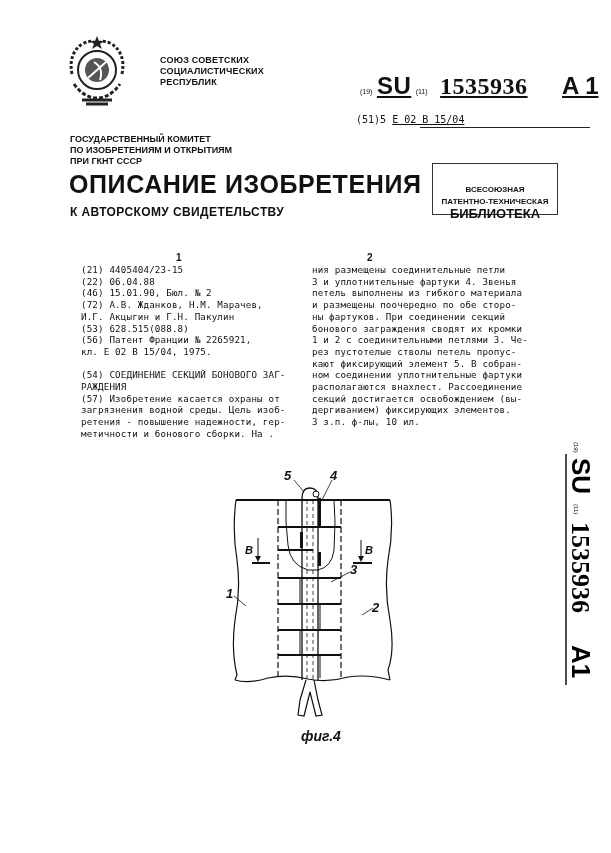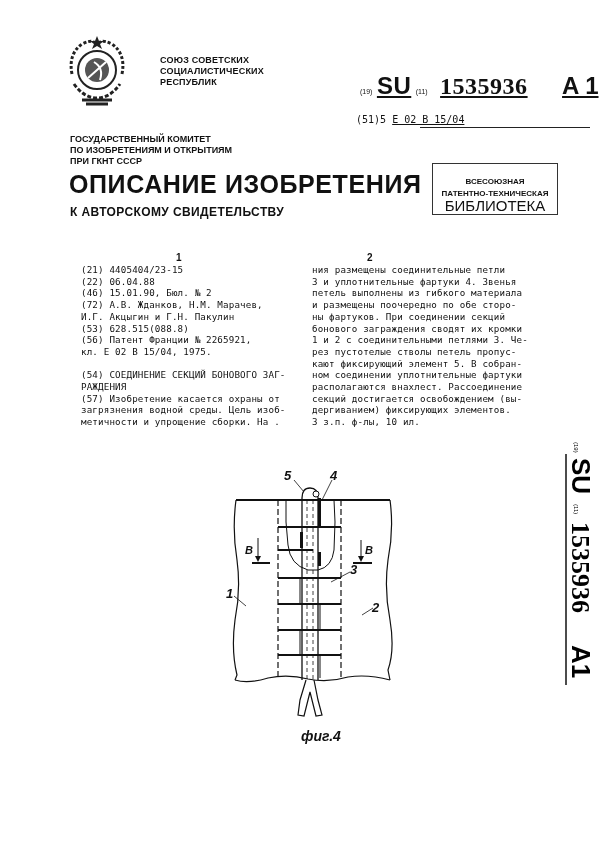--- a/index.html
+++ b/index.html
@@ -81,43 +81,44 @@
 <div id="committee" class="abs sans">
   <div class="committee-line">ГОСУДАРСТВЕННЫЙ КОМИТЕТ</div>
   <div class="committee-line">ПО ИЗОБРЕТЕНИЯМ И ОТКРЫТИЯМ</div>
   <div class="committee-line">ПРИ ГКНТ СССР</div>
 </div>
 
 <div id="doc-title" class="abs sans">ОПИСАНИЕ ИЗОБРЕТЕНИЯ</div>
 <div id="doc-subtitle" class="abs sans">К АВТОРСКОМУ СВИДЕТЕЛЬСТВУ</div>
 
 <div id="stamp" class="abs sans">
-  <div class="stamp-line" style="margin-top:12px">ВСЕСОЮЗНАЯ</div>
+  <div class="stamp-line" style="margin-top:20px">ВСЕСОЮЗНАЯ</div>
   <div class="stamp-line">ПАТЕНТНО-ТЕХНИЧЕСКАЯ</div>
-  <div class="stamp-line" style="font-weight:normal;font-size:15px">БИБЛИОТЕКА</div>
+  <div class="stamp-line" style="font-weight:bold;font-size:13px">БИБЛИОТЕКА</div>
 </div>
 
 <div id="colnum-1" class="abs col-num sans">1</div>
 <div id="colnum-2" class="abs col-num sans">2</div>
 
 <div id="left-col" class="abs mono">
   <div class="text-line">(21) 4405404/23-15</div>
   <div class="text-line">(22) 06.04.88</div>
   <div class="text-line">(46) 15.01.90, Бюл. № 2</div>
   <div class="text-line">(72) А.В. Жданков, Н.М. Марачев,</div>
   <div class="text-line">И.Г. Акцыгин и Г.Н. Пакулин</div>
   <div class="text-line">(53) 628.515(088.8)</div>
   <div class="text-line">(56) Патент Франции № 2265921,</div>
   <div class="text-line">кл. Е 02 В 15/04, 1975.</div>
   <div class="gap"></div>
   <div class="text-line">(54) СОЕДИНЕНИЕ СЕКЦИЙ БОНОВОГО ЗАГ-</div>
   <div class="text-line">РАЖДЕНИЯ</div>
   <div class="text-line">(57) Изобретение касается охраны от</div>
   <div class="text-line">загрязнения водной среды. Цель изоб-</div>
-  <div class="text-line">метичности и упрощение сборки. На .</div>
+  <div class="text-line">ретения - повышение надежности, гер-</div>
+  <div class="text-line">метичности и бонового сборки. На .</div>
 </div>
 
 <div id="right-col" class="abs mono">
   <div class="text-line">ния размещены соединительные петли</div>
   <div class="text-line">3 и уплотнительные фартуки 4. Звенья</div>
   <div class="text-line">петель выполнены из гибкого материала</div>
   <div class="text-line">и размещены поочередно по обе сторо-</div>
   <div class="text-line">ны фартуков. При соединении секций</div>
   <div class="text-line">бонового заграждения сводят их кромки</div>
   <div class="text-line">1 и 2 с соединительными петлями 3. Че-</div>

